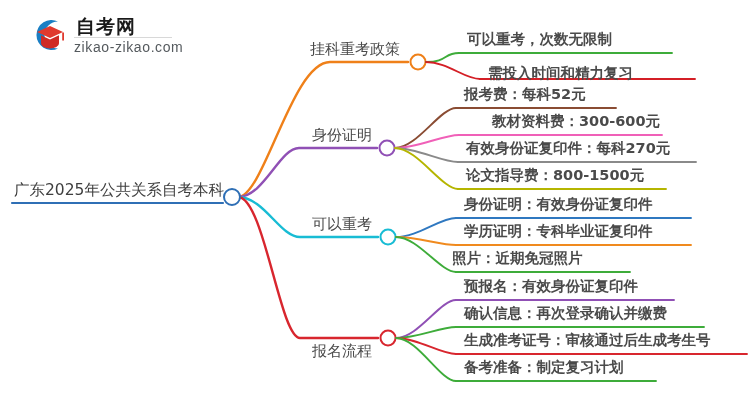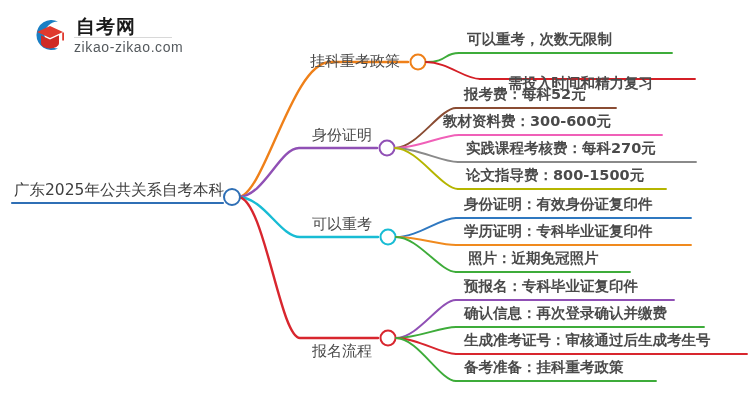--- a/index.html
+++ b/index.html
@@ -146,32 +146,32 @@
       <path d="M 456 327 L 704 327" fill="none" stroke="#3eac3a" stroke-width="1.9" stroke-linecap="round"></path>
       <path d="M 396 338 C 418 338, 440 354, 456 354" fill="none" stroke="#d8262e" stroke-width="1.9" stroke-linecap="round"></path>
       <path d="M 456 354 L 747 354" fill="none" stroke="#d8262e" stroke-width="1.9" stroke-linecap="round"></path>
       <path d="M 396 338 C 418 338, 440 381, 456 381" fill="none" stroke="#3eac3a" stroke-width="1.9" stroke-linecap="round"></path>
       <path d="M 456 381 L 656 381" fill="none" stroke="#3eac3a" stroke-width="1.9" stroke-linecap="round"></path>
       <circle cx="232" cy="197" r="8" fill="#ffffff" stroke="#2f6fb5" stroke-width="2"></circle>
     </svg>
 
   <div id="labels-layer">
       <div class="node-label root-label" style="left: 14px; top: 183px;">广东2025年公共关系自考本科</div>
-      <div class="node-label lvl1-label" style="left: 310px; top: 54px;">挂科重考政策</div>
+      <div class="node-label lvl1-label" style="left: 310px; top: 42px;">挂科重考政策</div>
       <div class="node-label lvl2-label" style="left: 467px; top: 32px;">可以重考，次数无限制</div>
-      <div class="node-label lvl2-label" style="left: 488px; top: 76px; margin-left: 20px;">需投入时间和精力复习</div>
+      <div class="node-label lvl2-label" style="left: 488px; top: 66px;">需投入时间和精力复习</div>
       <div class="node-label lvl1-label" style="left: 312px; top: 128px;">身份证明</div>
       <div class="node-label lvl2-label" style="left: 464px; top: 87px;">报考费：每科52元</div>
-      <div class="node-label lvl2-label" style="left: 443px; top: 114px; text-align: right;">教材资料费：300-600元</div>
-      <div class="node-label lvl2-label" style="left: 466px; top: 141px;">实践课程考核费：每科270元</div>
+      <div class="node-label lvl2-label" style="left: 492px; top: 114px; text-align: right;">教材资料费：300-600元</div>
+      <div class="node-label lvl2-label" style="left: 466px; top: 141px;">有效身份证复印件：每科270元</div>
       <div class="node-label lvl2-label" style="left: 466px; top: 168px; text-align: right;">论文指导费：800-1500元</div>
       <div class="node-label lvl1-label" style="left: 312px; top: 217px;">可以重考</div>
       <div class="node-label lvl2-label" style="left: 464px; top: 197px;">身份证明：有效身份证复印件</div>
       <div class="node-label lvl2-label" style="left: 464px; top: 224px;">学历证明：专科毕业证复印件</div>
-      <div class="node-label lvl2-label" style="left: 468px; top: 251px;">照片：近期免冠照片</div>
+      <div class="node-label lvl2-label" style="left: 452px; top: 251px;">照片：近期免冠照片</div>
       <div class="node-label lvl1-label" style="left: 312px; top: 318px; margin-top: 26px;">报名流程</div>
-      <div class="node-label lvl2-label" style="left: 464px; top: 279px;">预报名：专科毕业证复印件</div>
+      <div class="node-label lvl2-label" style="left: 464px; top: 279px;">预报名：有效身份证复印件</div>
       <div class="node-label lvl2-label" style="left: 464px; top: 306px;">确认信息：再次登录确认并缴费</div>
       <div class="node-label lvl2-label" style="left: 464px; top: 333px;">生成准考证号：审核通过后生成考生号</div>
-      <div class="node-label lvl2-label" style="left: 464px; top: 360px;">备考准备：挂科重考政策</div>
+      <div class="node-label lvl2-label" style="left: 464px; top: 360px;">备考准备：制定复习计划</div>
     </div>
 
 </div>
 
 </body></html>

